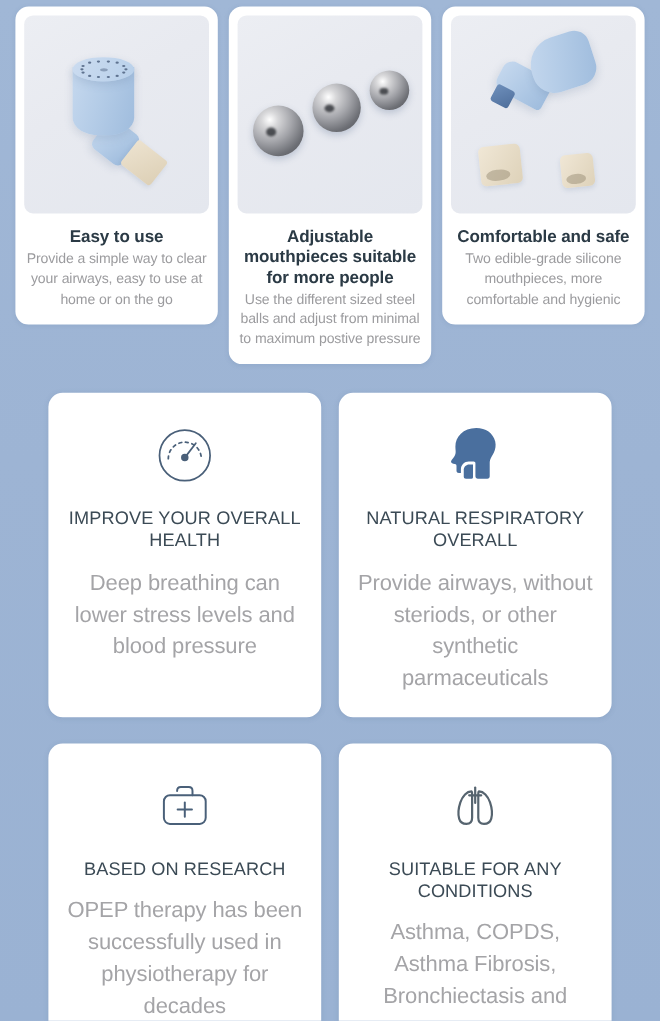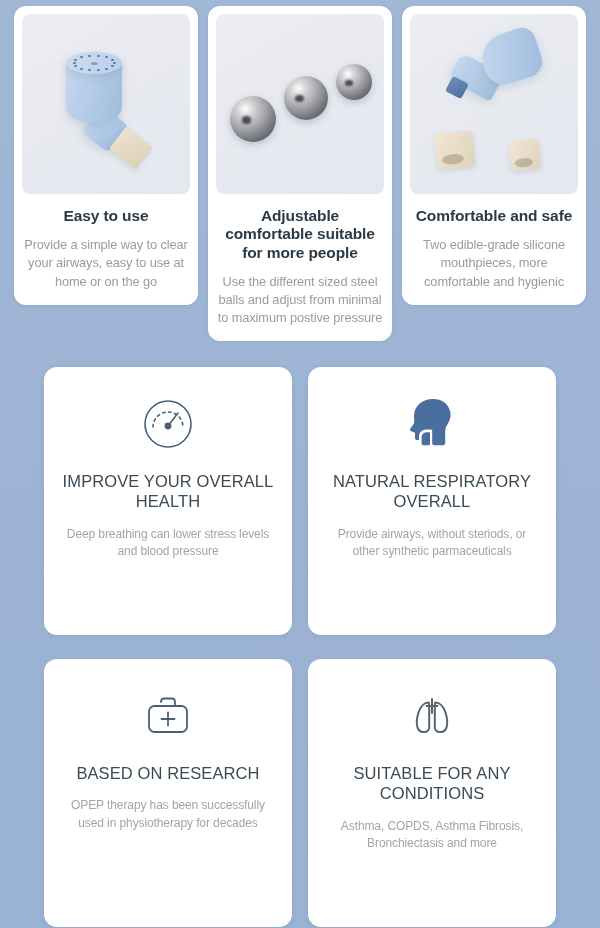--- a/index.html
+++ b/index.html
@@ -57,21 +57,21 @@
     line-height: 1.18;
     margin-top: 13px;
     letter-spacing: -0.1px;
   }
 
   .feature-desc {
     font-size: 12.8px;
     color: #9b9b9e;
     text-align: center;
     line-height: 1.42;
-    margin-top: 11px;
+    margin-top: 1px;
     letter-spacing: -0.1px;
   }
 
   
   .device-body {
     position: absolute;
     background: linear-gradient(105deg, #c5d8ee 0%, #b4cce7 45%, #9fbcdd 100%);
     box-shadow: 0 3px 8px rgba(90,115,150,0.2);
   }
 
@@ -192,21 +192,21 @@
 
   .benefit-title {
     font-size: 16.5px;
     color: #3b4a55;
     text-align: center;
     line-height: 1.22;
     letter-spacing: 0.1px;
   }
 
   .benefit-desc {
-    font-size: 12px;
+    font-size: 20px;
     color: #a4a4a7;
     text-align: center;
     line-height: 1.45;
     margin-top: 14px;
     letter-spacing: -0.1px;
   }
 
   .row-2 { padding-top: 24px; }
 </style>
 </head>
@@ -243,21 +243,21 @@
       <div class="feature-title">Easy to use</div>
       <div class="feature-desc">Provide a simple way to clear your airways, easy to use at home or on the go</div>
     </div>
 
     <div class="feature-card">
       <div class="photo">
         <div class="ball b1"></div>
         <div class="ball b2"></div>
         <div class="ball b3"></div>
       </div>
-      <div class="feature-title">Adjustable comfortable suitable for more people</div>
+      <div class="feature-title">Adjustable mouthpieces suitable for more people</div>
       <div class="feature-desc">Use the different sized steel balls and adjust from minimal to maximum postive pressure</div>
     </div>
 
     <div class="feature-card">
       <div class="photo">
         <div class="device-body p3-neck"></div>
         <div class="device-body p3-head"></div>
         <div class="p3-tip"></div>
         <div class="mp mp1"></div>
         <div class="mp mp2"></div>

